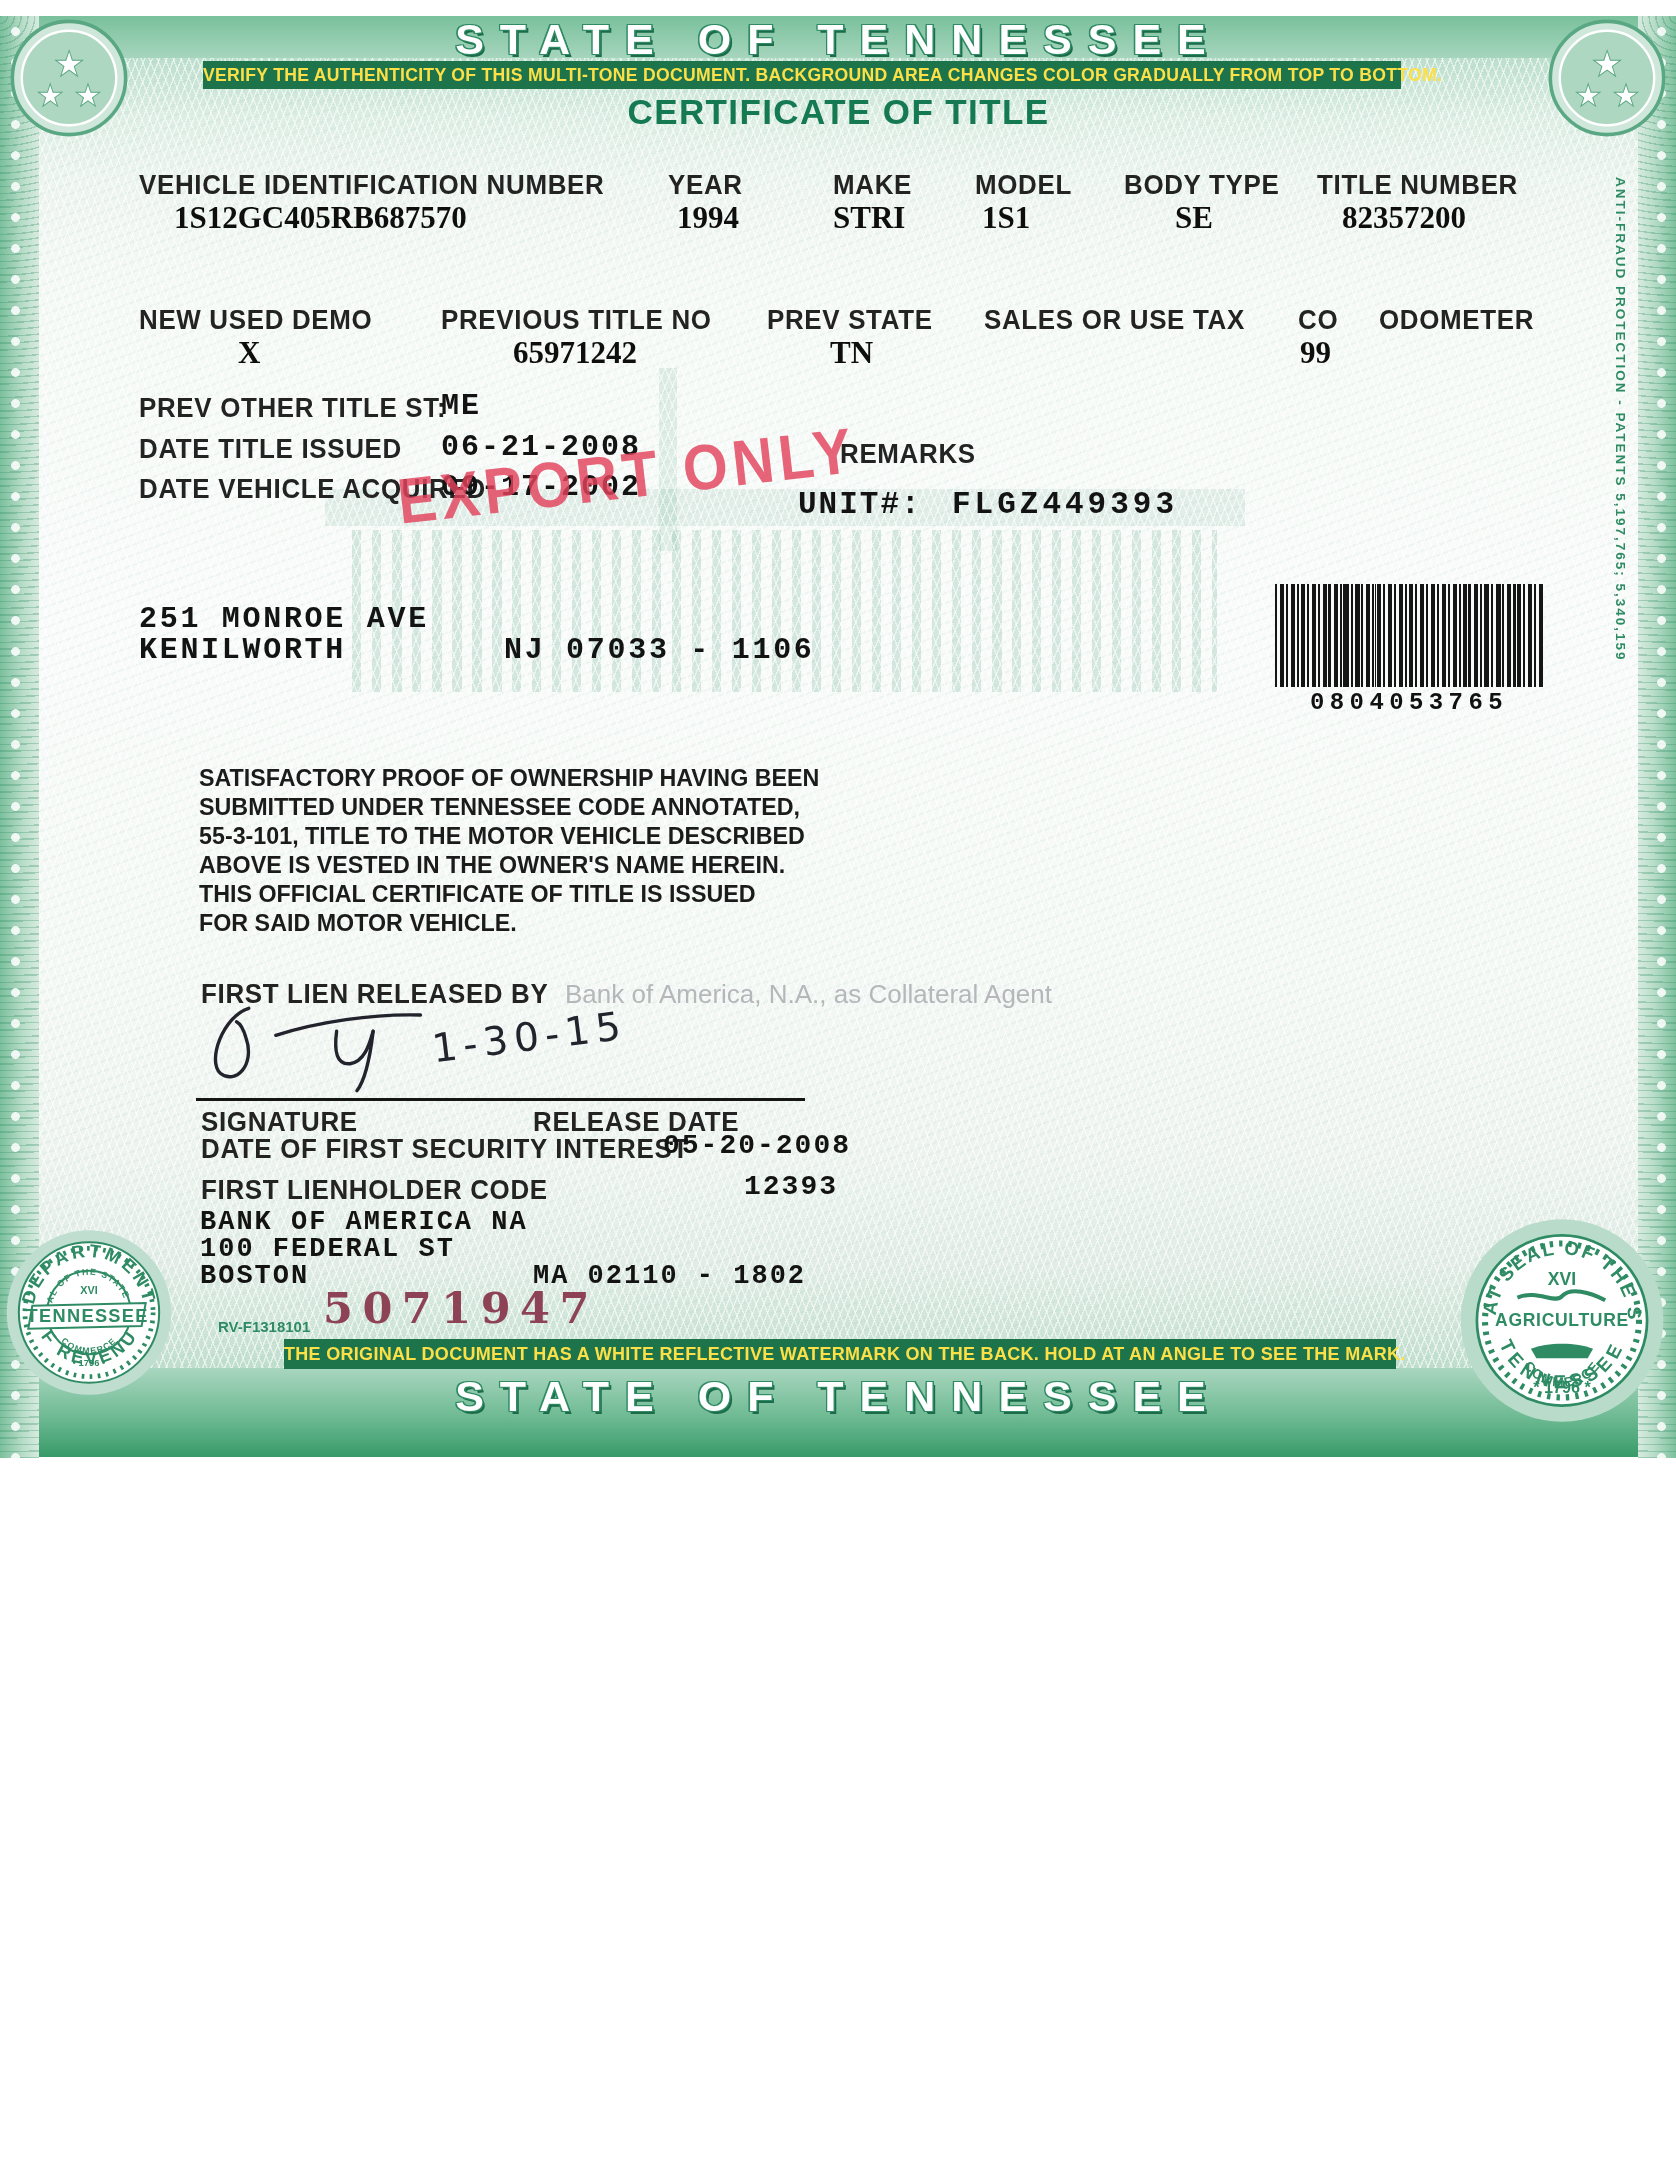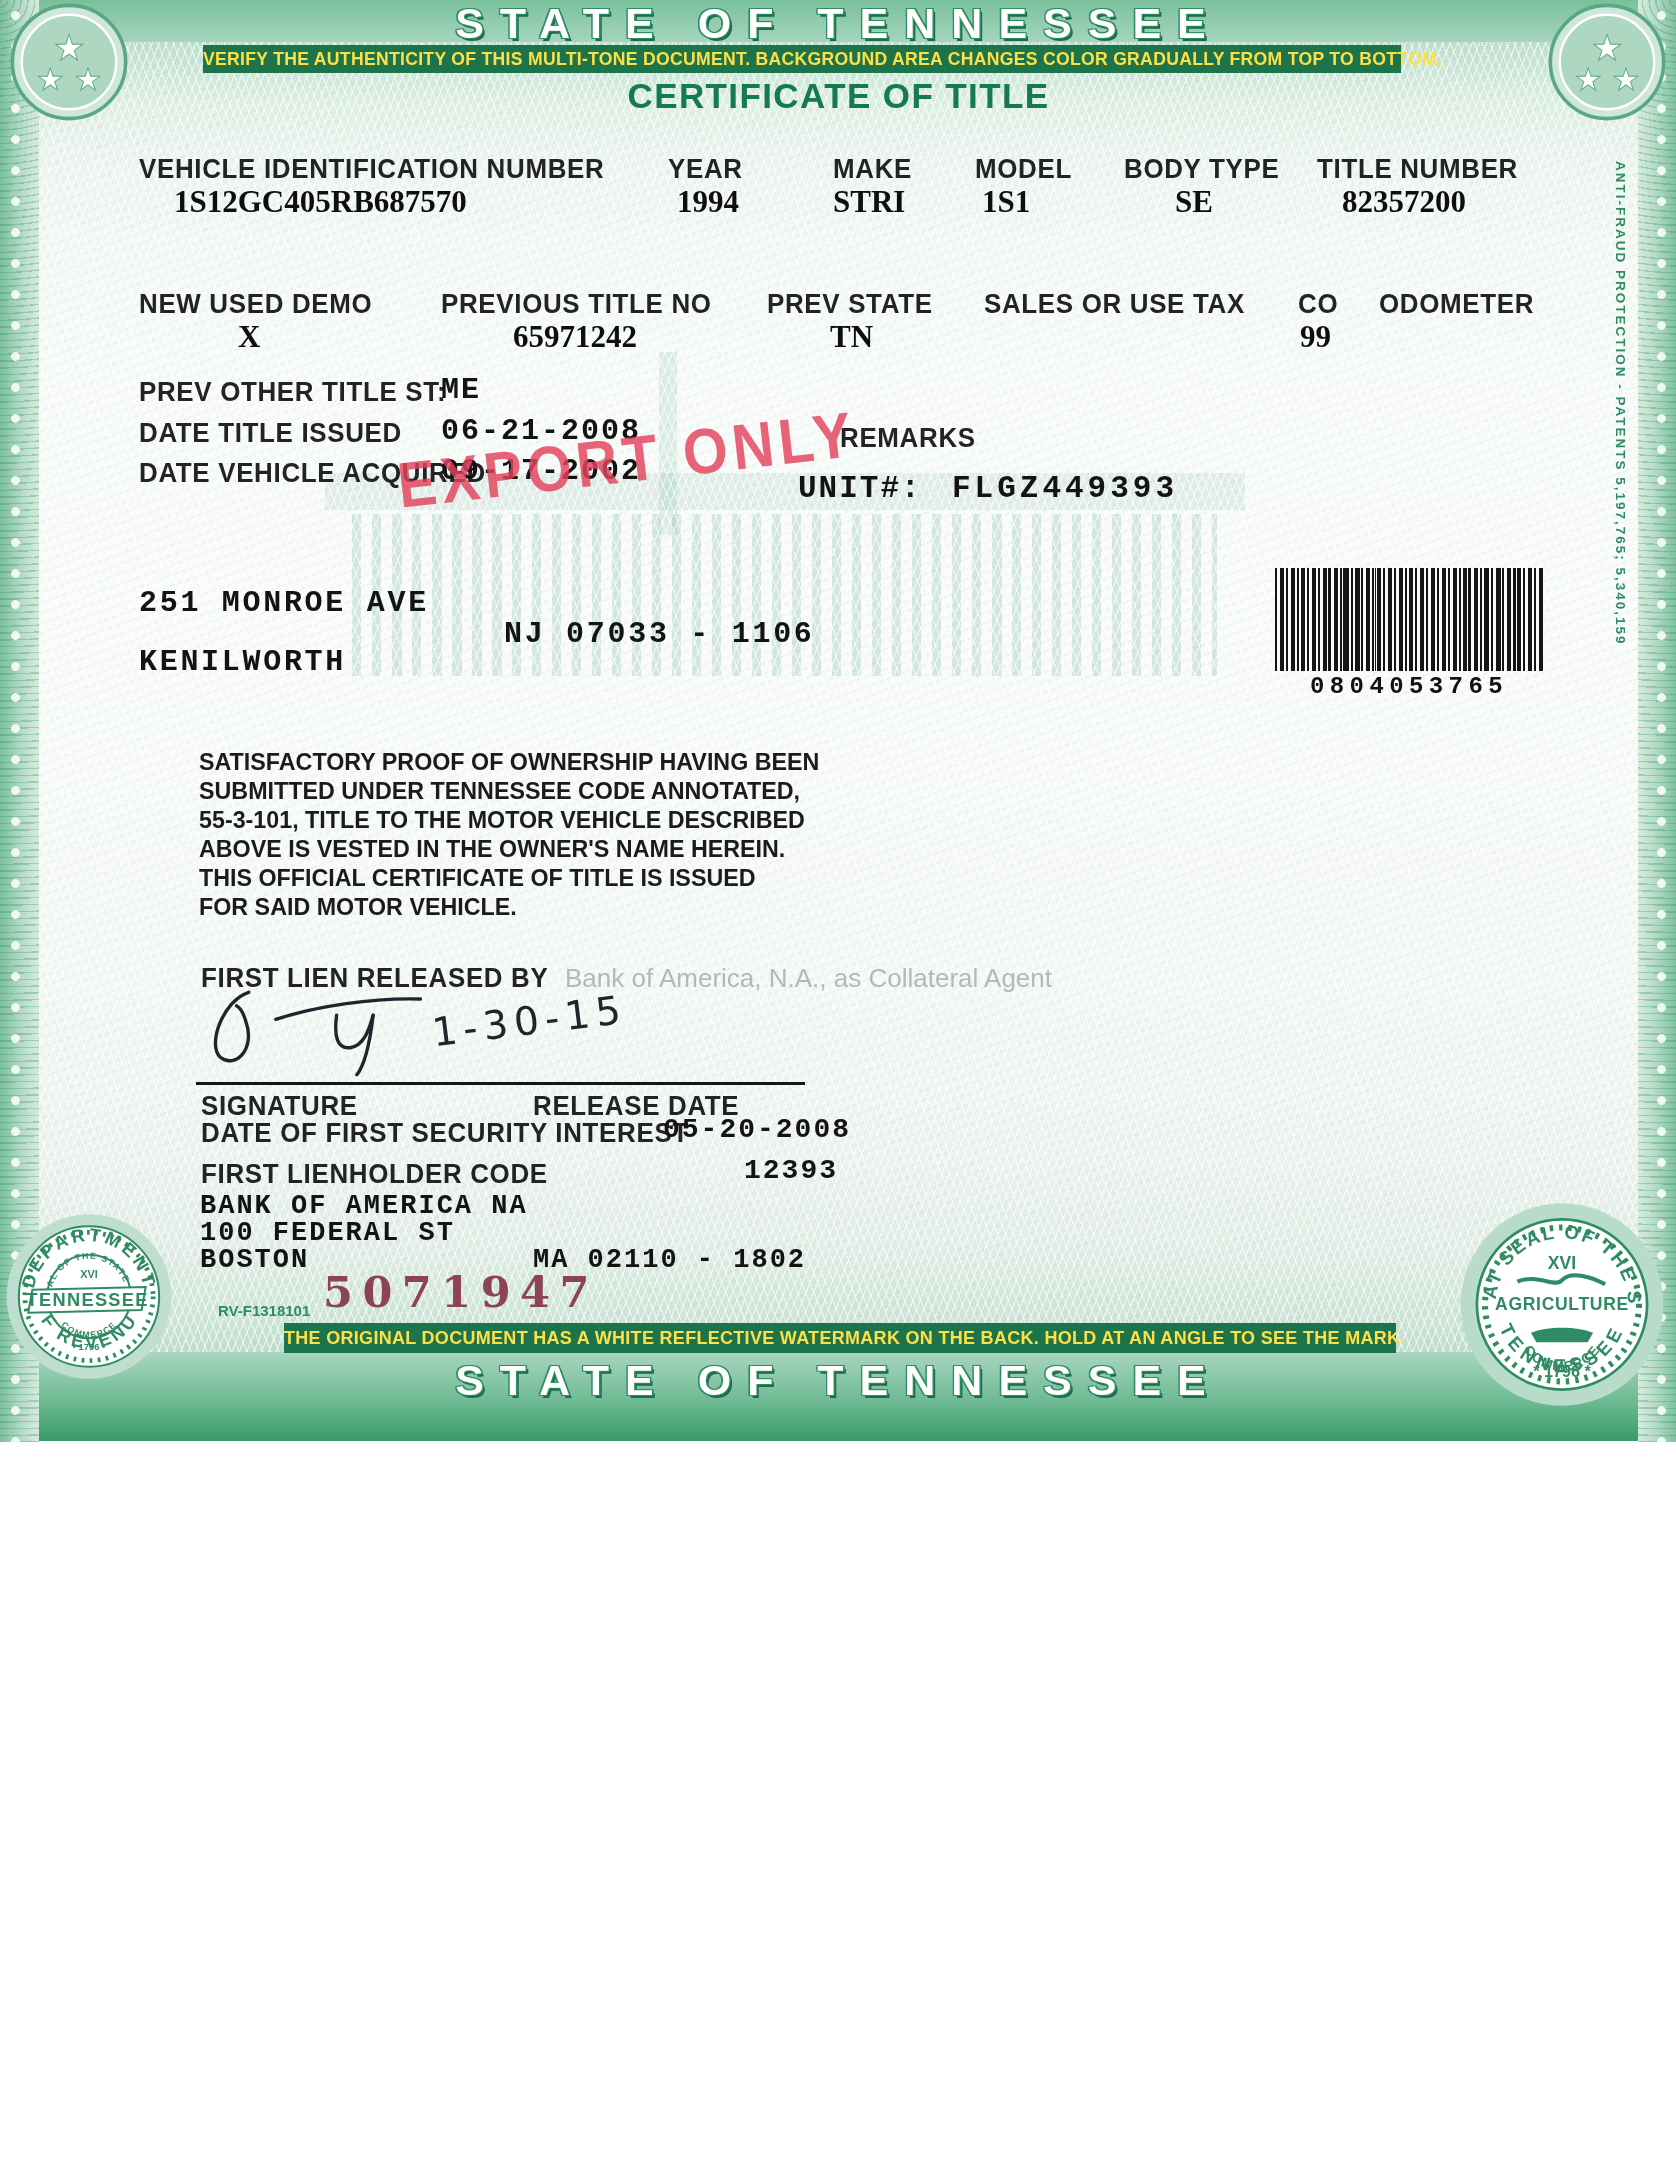--- a/index.html
+++ b/index.html
@@ -1,18 +1,18 @@
 <!DOCTYPE html>
 <html style="font-size:10.8px"><head>
 <meta charset="utf-8">
 <style>
   html,body{margin:0;padding:0;background:#ffffff;}
   .page{position:relative;width:1677px;height:2183px;background:#ffffff;overflow:hidden;
         font-family:"Liberation Sans",sans-serif;}
-  .cert{position:absolute;left:0;top:0;width:1677px;height:1394px;
+  .cert{position:absolute;left:0;top:16px;width:1677px;height:1394px;
         background:linear-gradient(180deg,#9ccfb4 0,#bfe0cf 47px,#ddeee4 101px,#ecf4ef 162px,
         #f5f9f6 284px,#f8fbf9 609px,#f4f8f5 947px,#ecf3ee 1149px,#e0ece5 1251px,
         #cbe3d5 1325px,#abd6bd 1393px,#8cc7a6 1442px);}
   .cert::after{content:"";position:absolute;inset:0;z-index:1;pointer-events:none;background:
         repeating-linear-gradient(112deg,rgba(255,255,255,.55) 0 1.4px,rgba(255,255,255,0) 1.4px 6.8px),
         repeating-linear-gradient(68deg,rgba(255,255,255,.5) 0 1.4px,rgba(255,255,255,0) 1.4px 7.4px),
         repeating-linear-gradient(160deg,rgba(140,190,170,.09) 0 2px,rgba(0,0,0,0) 2px 9.5px);}
   .edge{position:absolute;top:0;height:1442px;width:39px;z-index:2;background:
         radial-gradient(circle at 50% 50%, rgba(255,255,255,.85) 0 4px, rgba(0,0,0,0) 4.7px) 0 0/31px 31px,
         repeating-radial-gradient(circle at 0 0, rgba(46,139,99,.30) 0 1.4px, rgba(0,0,0,0) 1.4px 6.8px),
@@ -125,21 +125,21 @@
     <div class="v-mono" style="left:441px;top:414px;">06-21-2008</div>
     <div class="lbl" style="left:840px;top:423px;">REMARKS</div>
     <div class="lbl" style="left:139px;top:458px;">DATE VEHICLE ACQUIRED</div>
     <div class="v-mono" style="left:441px;top:454px;">09-17-2002</div>
 
     <div class="stamp">EXPORT ONLY</div>
     <div class="v-mono" style="left:798px;top:471px;font-size:31px;">UNIT#:</div>
     <div class="v-mono" style="left:952px;top:471px;font-size:31px;letter-spacing:4px;">FLGZ449393</div>
 
     <div class="v-mono" style="left:139px;top:586px;letter-spacing:2.7px;">251 MONROE AVE</div>
-    <div class="v-mono" style="left:139px;top:617px;letter-spacing:2.7px;margin-top:28px;">KENILWORTH</div>
+    <div class="v-mono" style="left:139px;top:617px;letter-spacing:2.7px;">KENILWORTH</div>
     <div class="v-mono" style="left:504px;top:617px;letter-spacing:2.7px;">NJ  07033 - 1106</div>
 
     <div class="barcode"></div>
     <div class="barcode-num">0804053765</div>
 
     <div class="par-line" style="left:199px;top:748px;">SATISFACTORY PROOF OF OWNERSHIP HAVING BEEN</div>
     <div class="par-line" style="left:199px;top:777px;">SUBMITTED UNDER TENNESSEE CODE ANNOTATED,</div>
     <div class="par-line" style="left:199px;top:806px;">55-3-101, TITLE TO THE MOTOR VEHICLE DESCRIBED</div>
     <div class="par-line" style="left:199px;top:835px;">ABOVE IS VESTED IN THE OWNER'S NAME HEREIN.</div>
     <div class="par-line" style="left:199px;top:864px;">THIS OFFICIAL CERTIFICATE OF TITLE IS ISSUED</div>

